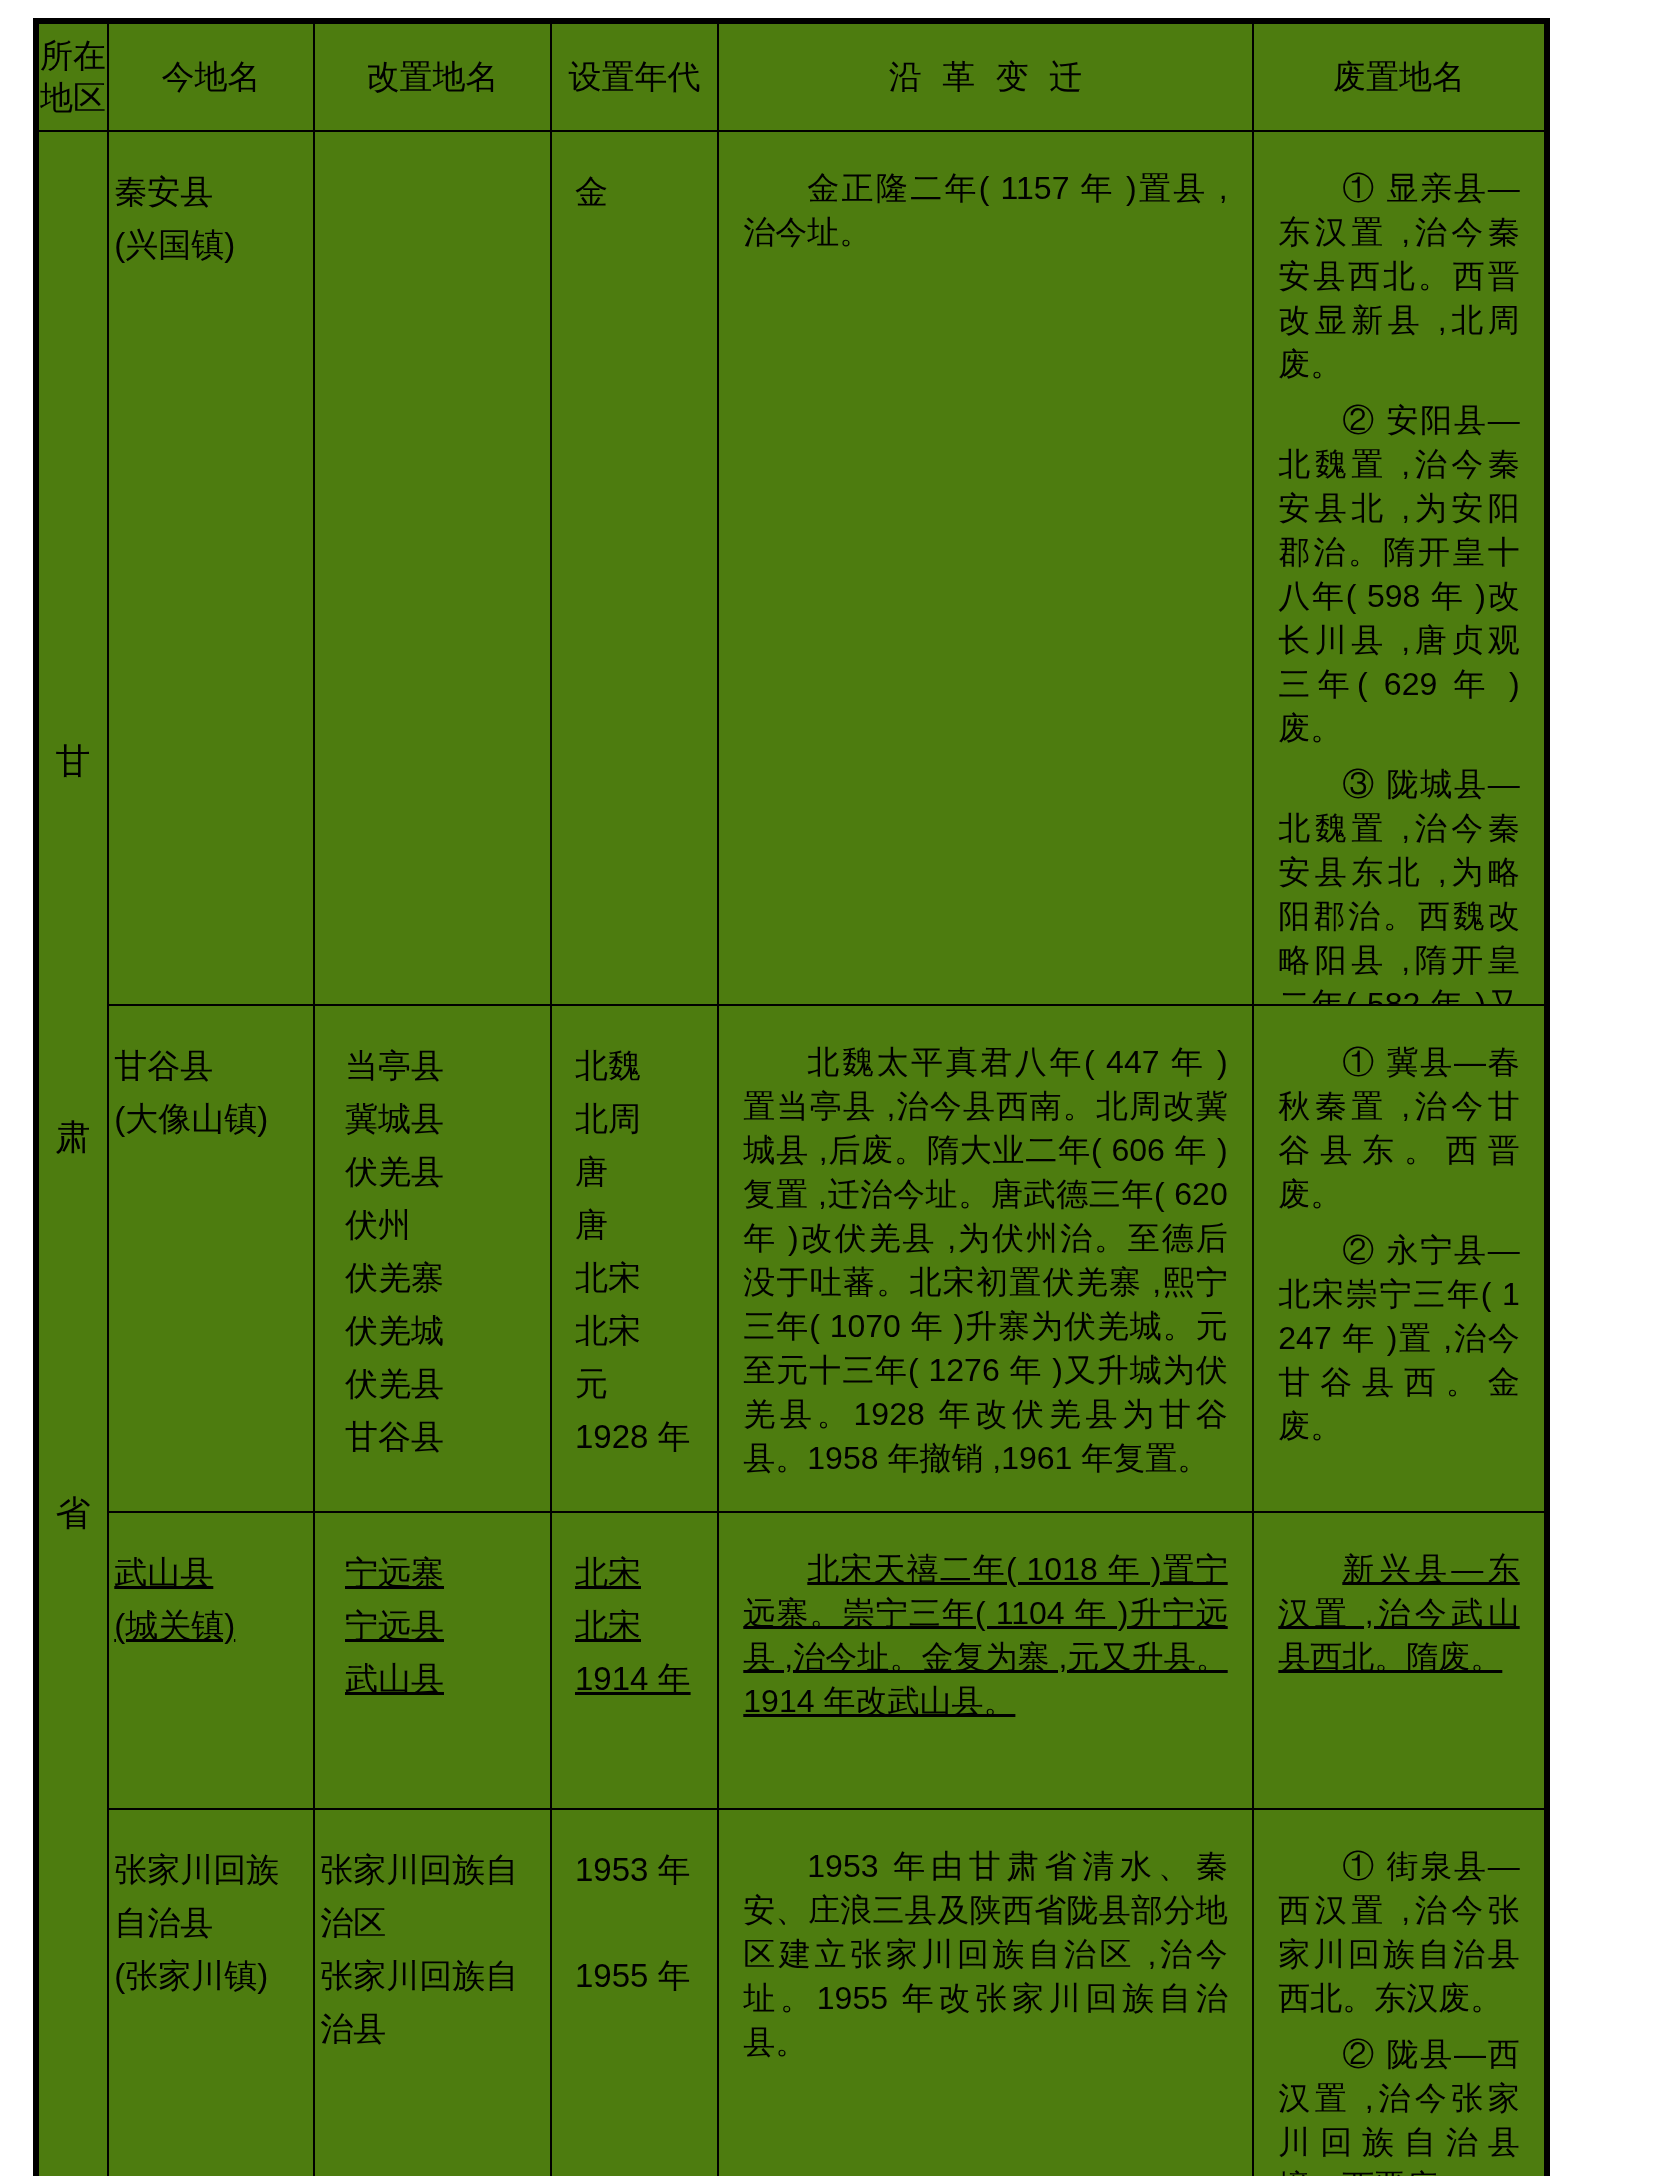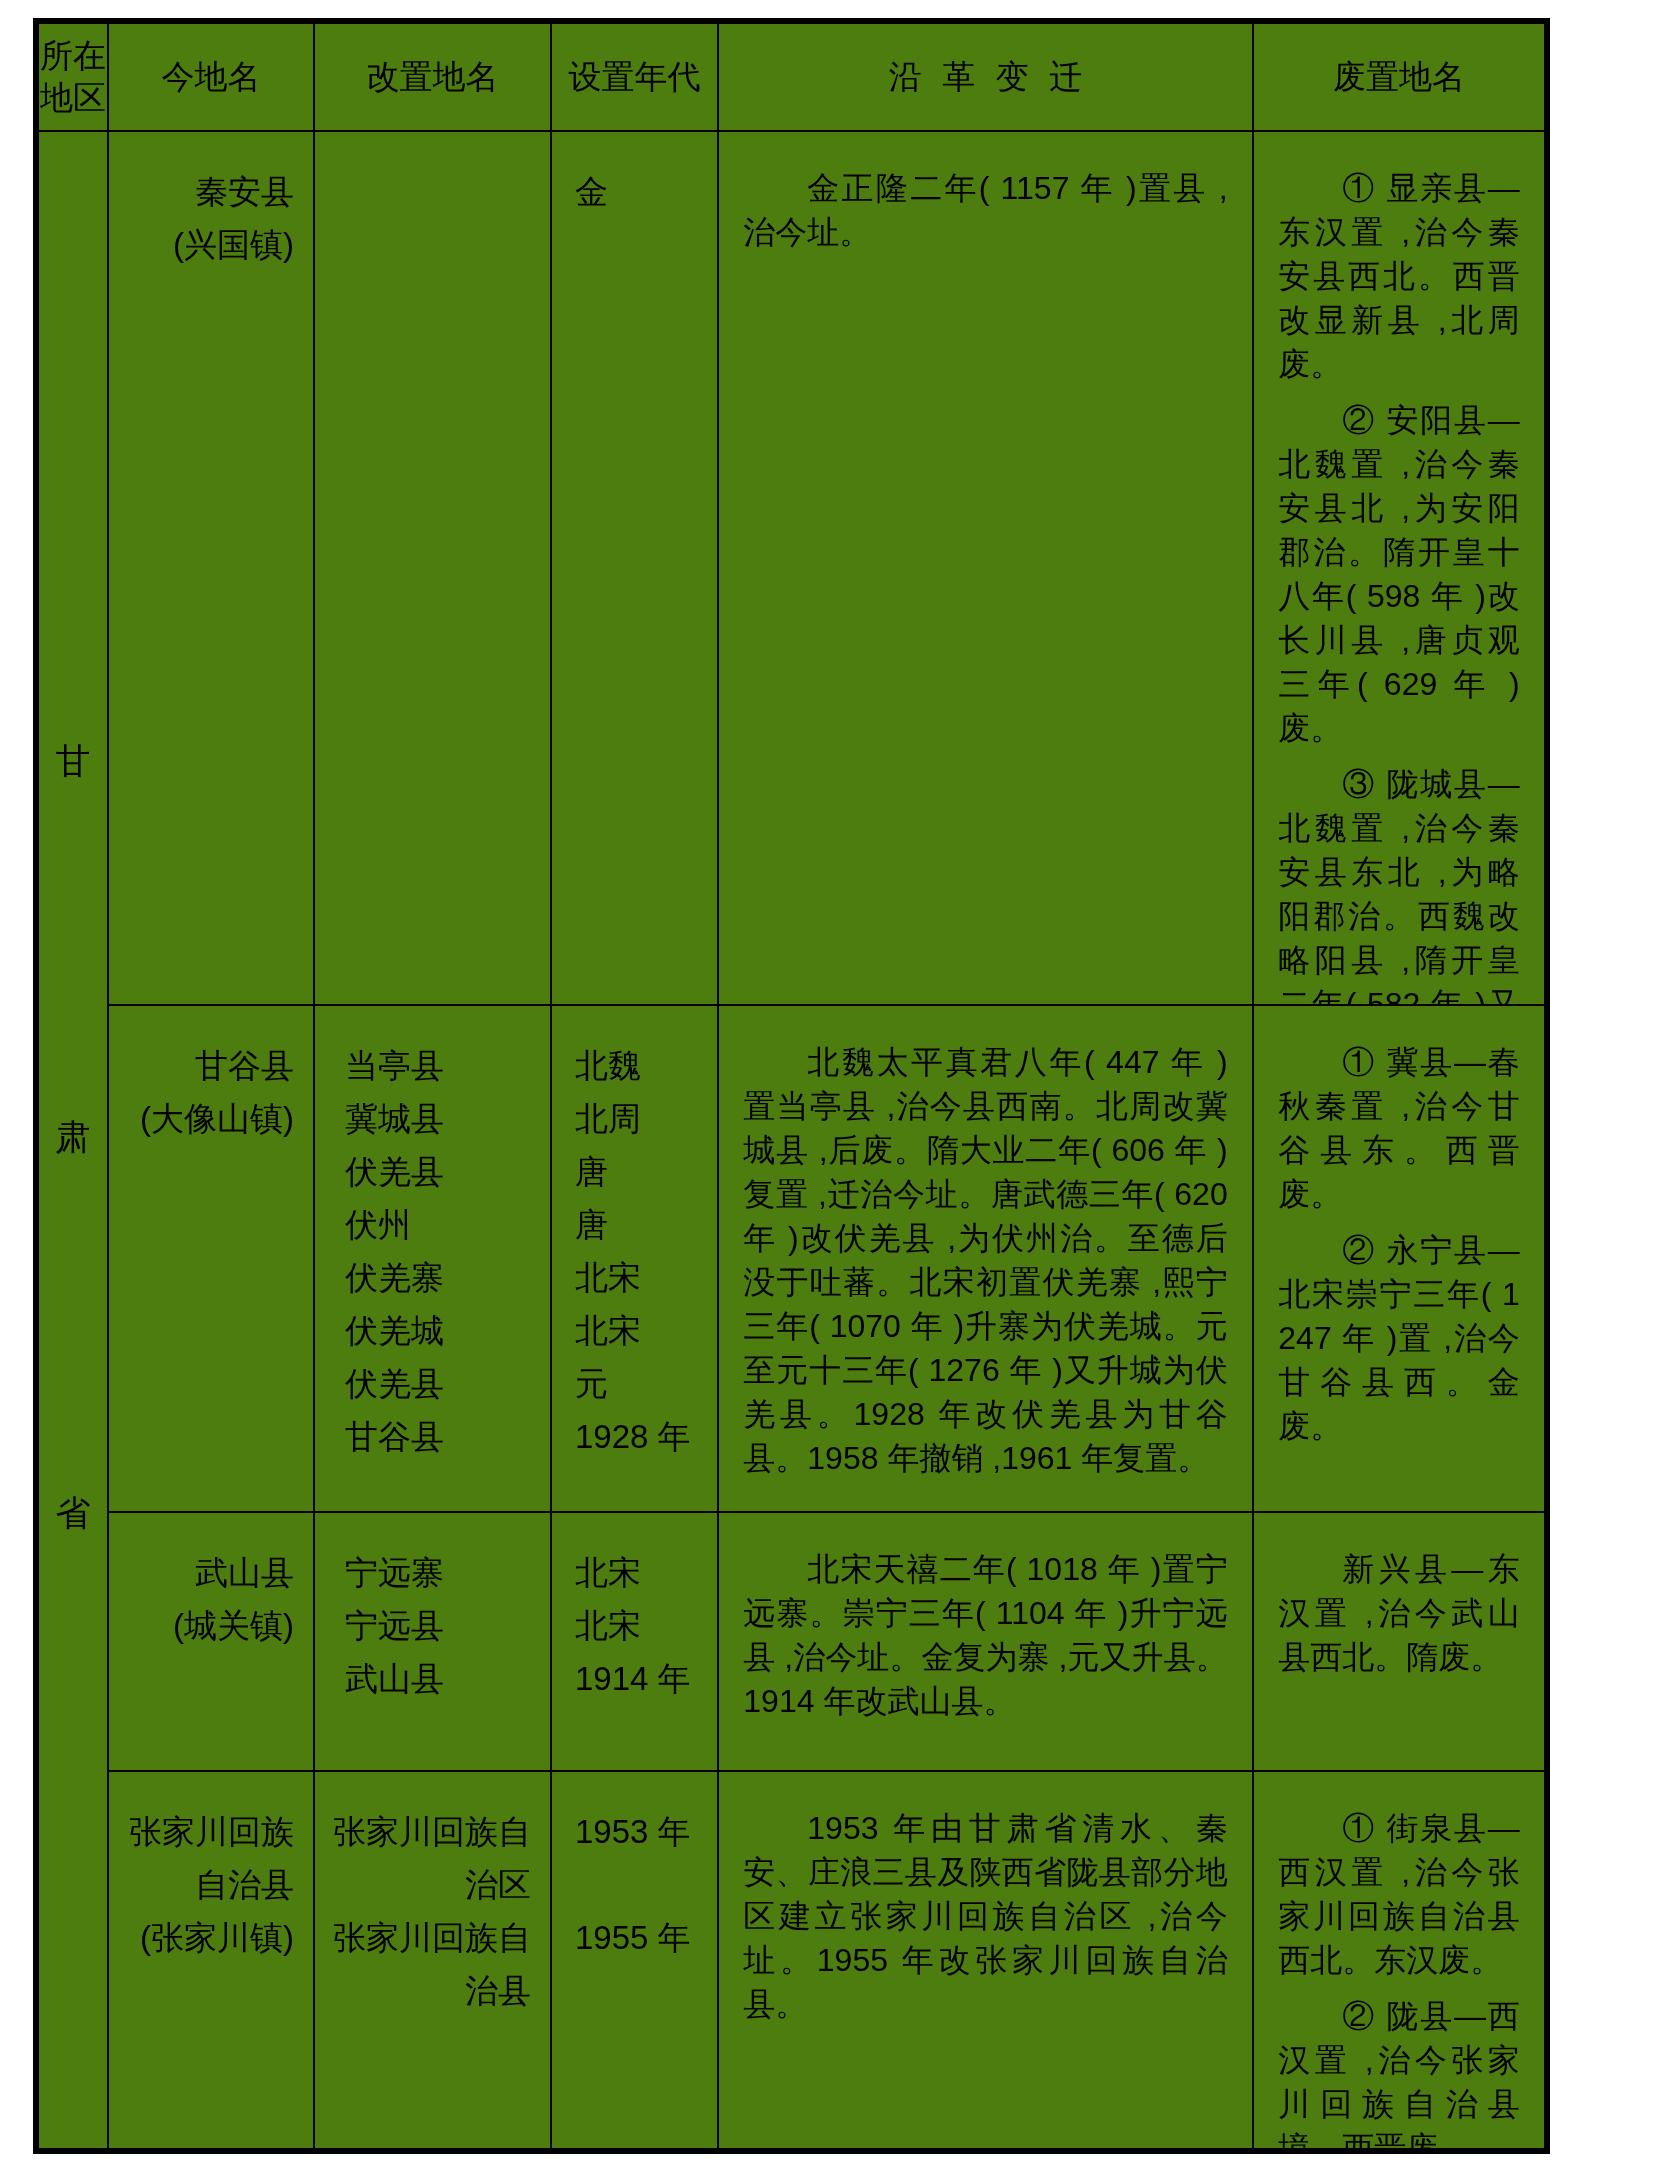--- a/index.html
+++ b/index.html
@@ -26,29 +26,29 @@
     font-weight:normal; font-size:33px; line-height:42px;
     text-align:center; vertical-align:middle;
     white-space:pre-line;
   }
   th.sp { letter-spacing:0.62em; text-indent:0.62em;margin-left:15px; }
 
   
   .clip { box-sizing:border-box; overflow:hidden; }
   .r1 { height:872px; }
   .r2 { height:505px; }
-  .r3 { height:257px; }
+  .r3 { height:295px;text-decoration:underline; }
   .r4 { height:376px; }
 
   .list {
     font-size:33px; line-height:53px;
     white-space:pre-line;
     padding-top:33px;
   }
-  .ctr  { text-align:right; padding-left:5.3px; padding-right:19px; }
+  .ctr  { text-align:left; padding-left:5.3px; padding-right:1px; }
   .lft  { text-align:left; padding-left:30px; padding-right:17px; }
   .era  { text-align:left; padding-left:23px; padding-right:3.5px; }
 
   .para { padding:22px 12.3px 0 12.3px; }
   .para p {
     margin:12px; font-size:32px; line-height:44px;
     text-align:justify; text-indent:2em;
     word-break:break-all;
   }
 

